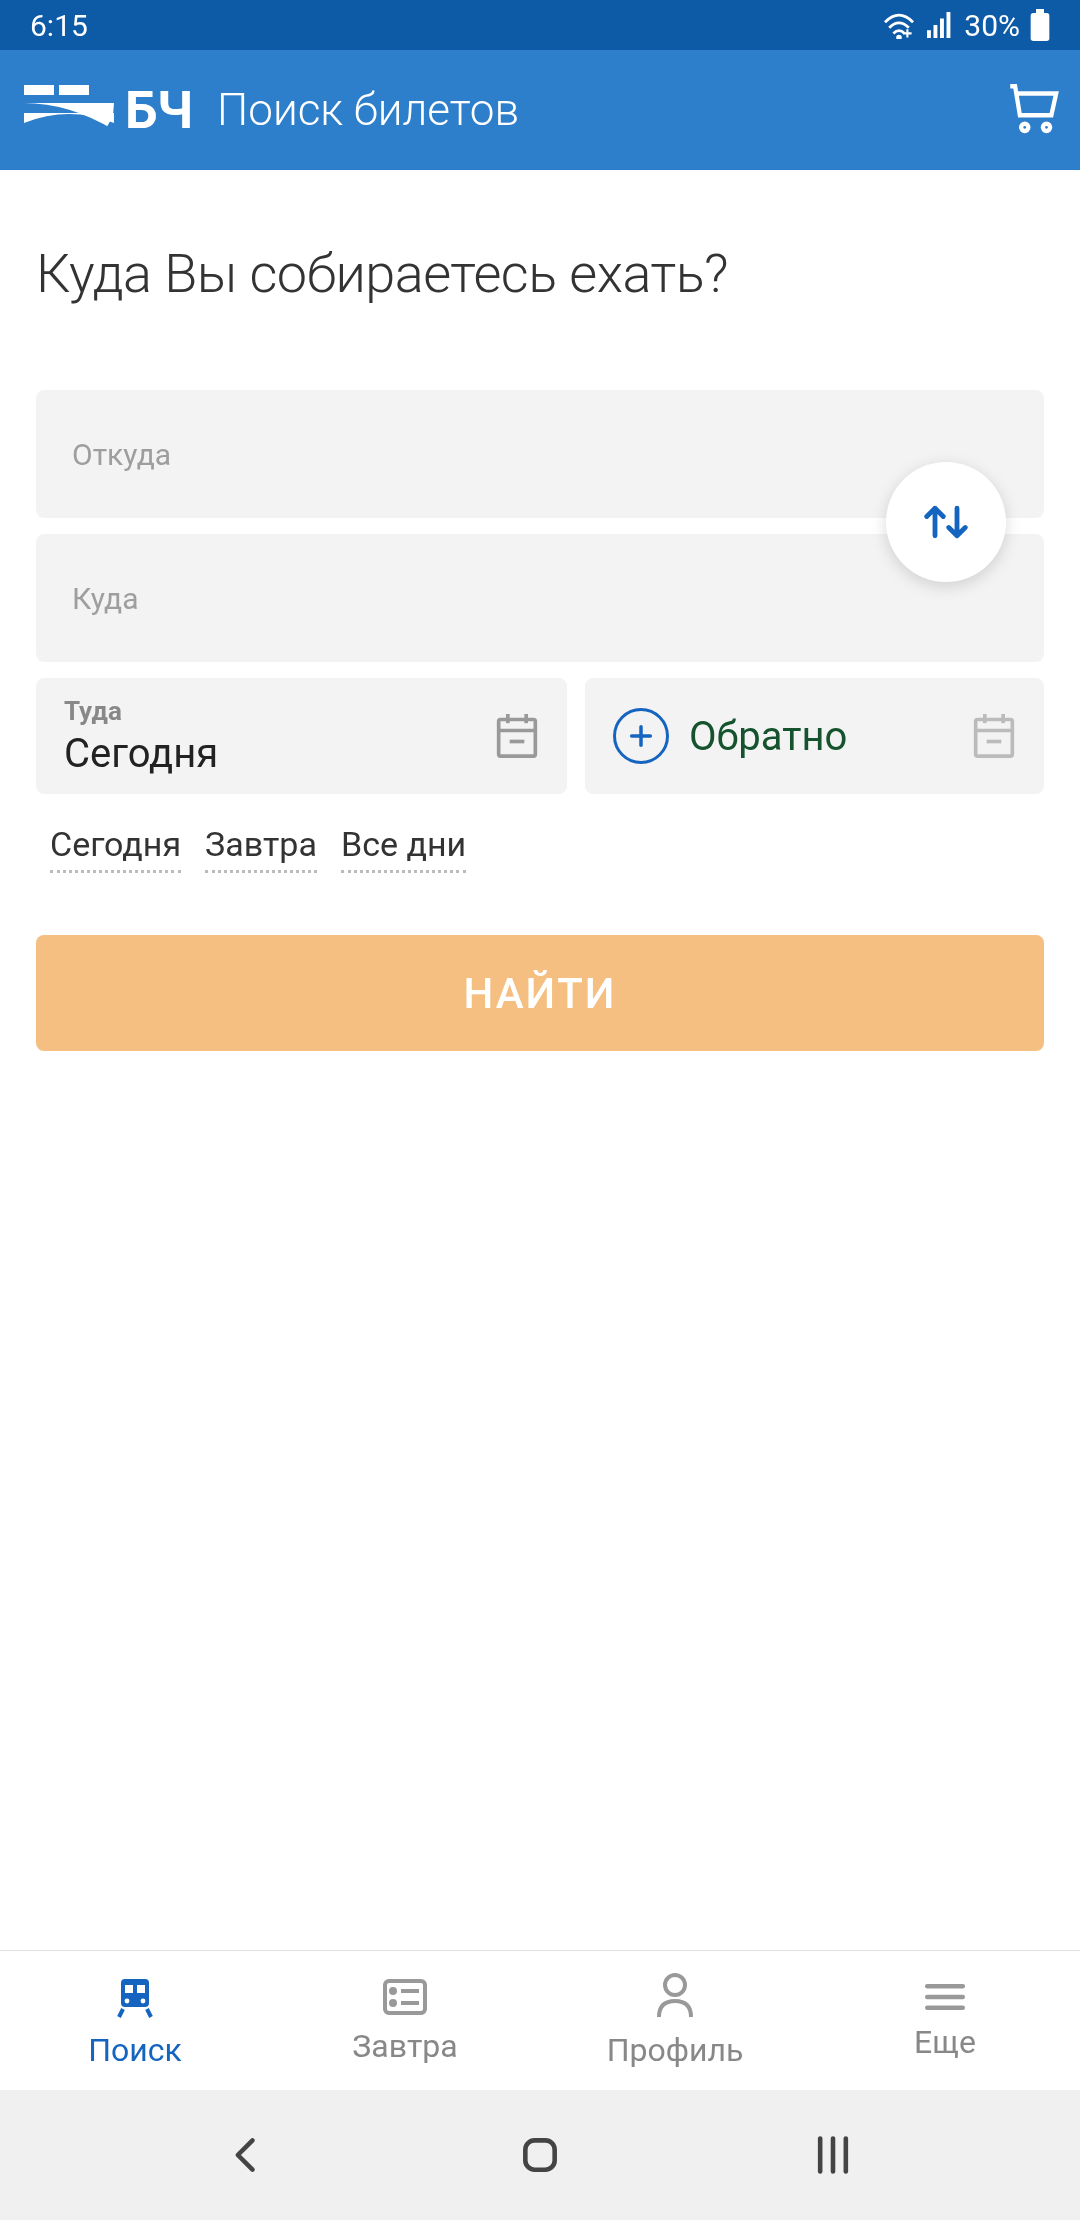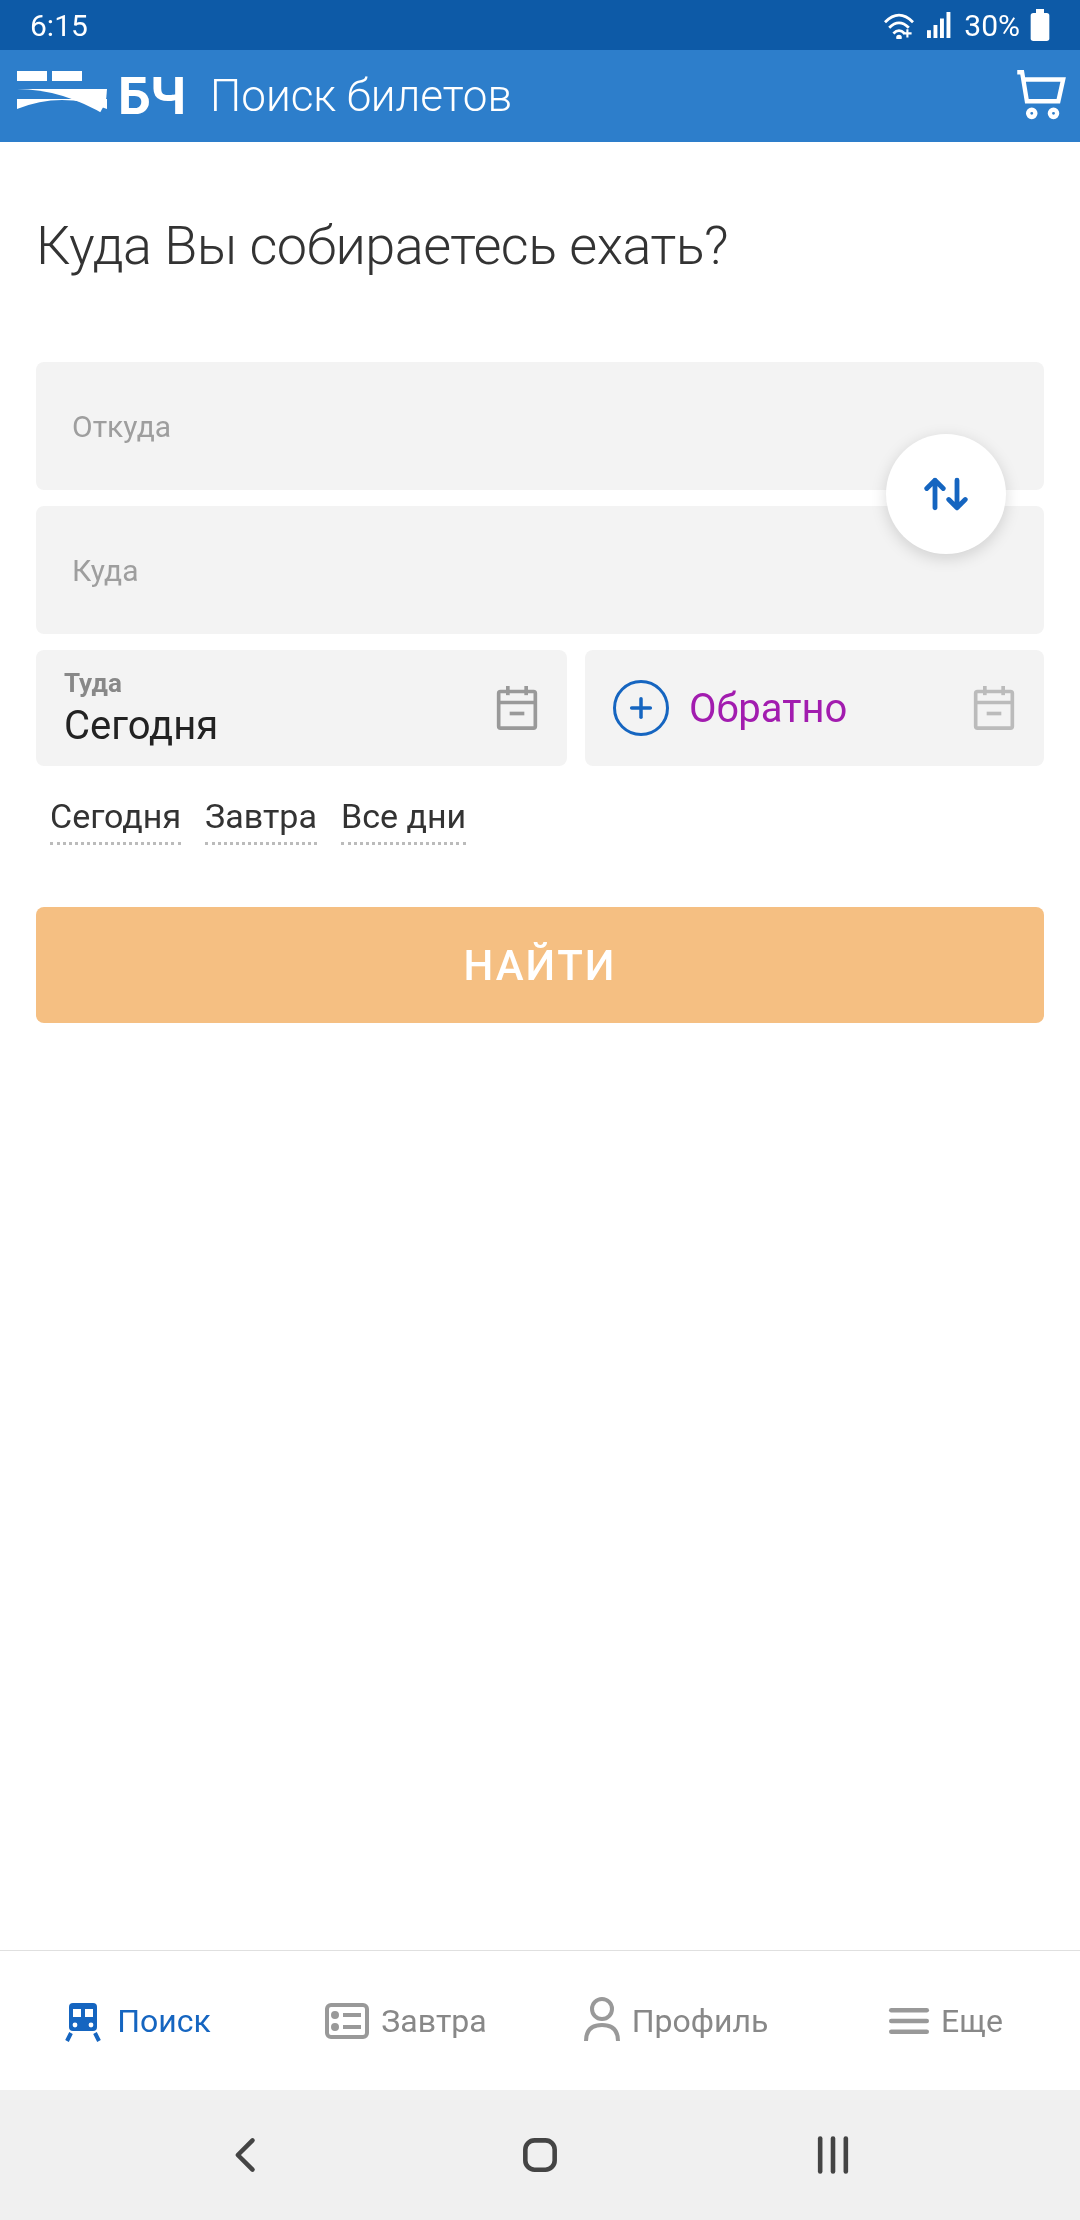--- a/index.html
+++ b/index.html
@@ -21,25 +21,25 @@
       display: flex;
       align-items: center;
       justify-content: space-between;
       padding: 0 30px;
       font-size: 30px;
     }
     .status-right { display: flex; align-items: center; gap: 10px; }
     
     
     .app-header {
-      height: 92px;
+      height: 120px;
       background: #2d7ecb;
       display: flex;
       align-items: center;
-      padding: 0 12px;
+      padding: 0 19px;
       color: white;
     }
     .logo-area { display: flex; align-items: center; gap: 6px; }
     .logo-icon { width: 100px; height: 70px; position: relative; }
     .logo-text { font-size: 52px; font-weight: bold; color: white; }
     .app-title { font-size: 44px; margin-left: 24px; font-weight: 300; }
     .cart-icon { margin-left: auto; }
     
     
     .main-content {
@@ -111,21 +111,21 @@
     .plus-circle {
       width: 56px;
       height: 56px;
       border: 3px solid #1565c0;
       border-radius: 50%;
       display: flex;
       align-items: center;
       justify-content: center;
       flex-shrink: 0;
     }
-    .return-label { font-size: 40px; color: #a21caf; }
+    .return-label { font-size: 40px; color: #14532d; }
     
     
     .quick-dates {
       display: flex;
       gap: 24px;
       margin-top: 30px;
       padding-left: 14px;
     }
     .quick-date-btn {
       font-size: 34px;
@@ -153,21 +153,21 @@
     
     .bottom-nav {
       height: 140px;
       border-top: 1px solid #e0e0e0;
       display: flex;
       background: white;
     }
     .nav-item {
       flex: 1;
       display: flex;
-      flex-direction: row;
+      flex-direction: column;
       align-items: center;
       justify-content: center;
       gap: 10px;
       color: #888;
     }
     .nav-item.active { color: #1565c0; }
     .nav-label { font-size: 32px; }
     
     
     .system-nav {

